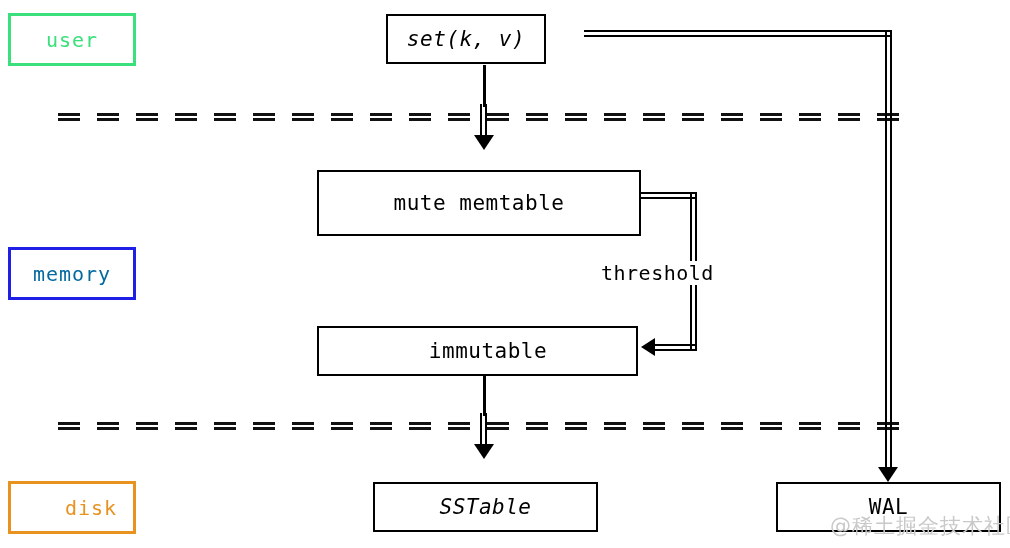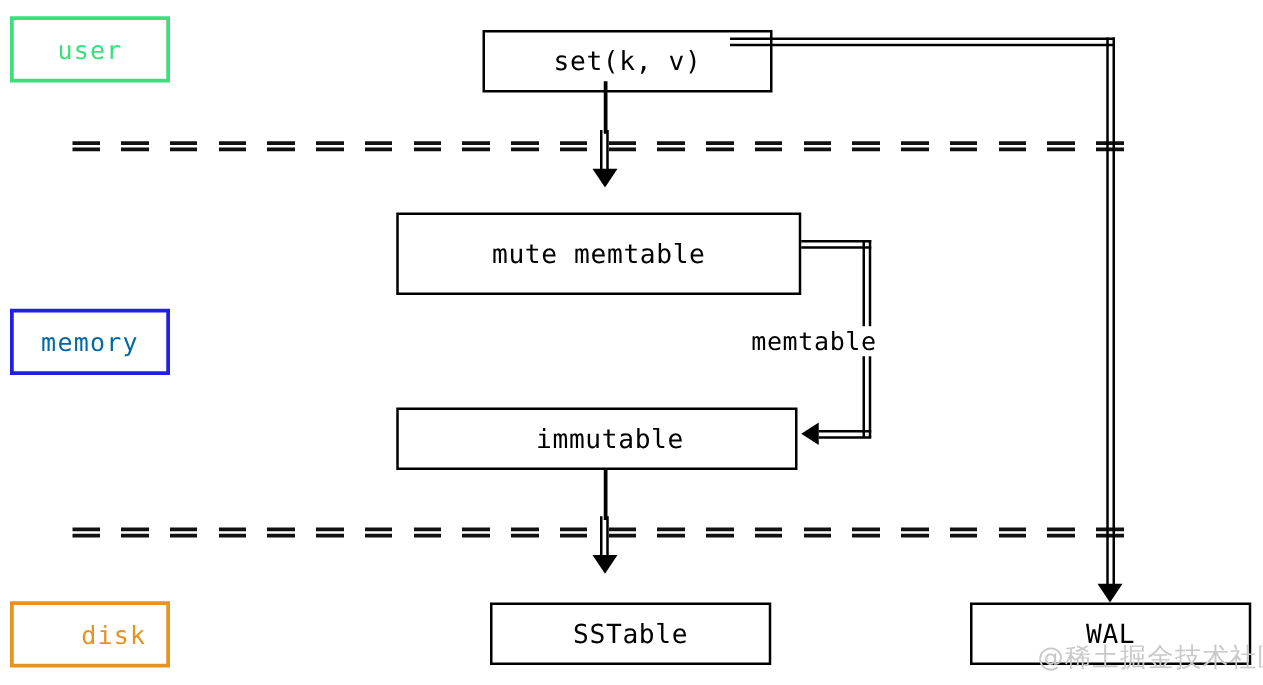--- a/index.html
+++ b/index.html
@@ -142,33 +142,33 @@
   <div class="sep" style="left:58px; top:113px; width:852px;">
     <i class="t"></i>
       <i class="b"></i>
   </div>
 
   <div class="sep" style="left:58px; top:422px; width:852px;">
     <i class="t"></i>
       <i class="b"></i>
   </div>
 
-  <div class="box node" style="left:386px; top:24px; width:232px; height:50px;">
+  <div class="box node" style="left:386px; top:14px; width:160px; height:50px;font-style:italic;">
     <span>set(k, v)</span>
   </div>
 
   <div class="box node" style="left:317px; top:170px; width:324px; height:66px;">
     <span>mute memtable</span>
   </div>
 
   <div class="box node" style="left:317px; top:326px; width:321px; height:50px;padding-left:21px;">
     <span>immutable</span>
   </div>
 
-  <div class="box node" style="left:392px; top:482px; width:225px; height:50px;">
+  <div class="box node" style="left:373px; top:482px; width:225px; height:50px;font-style:italic;">
     <span>SSTable</span>
   </div>
 
   <div class="box node" style="left:776px; top:482px; width:225px; height:50px;">
     <span>WAL</span>
   </div>
 
   <div class="vline" style="left:483px; top:65px; width:3px; height:42px;"></div>
   <div class="dbl-v" style="left:480px; top:104px; height:35px;"></div>
   <div class="arrow-down" style="left:474px; top:135px;"></div>
@@ -179,17 +179,17 @@
 
   <div class="dbl-h" style="left:584px; top:30px; width:308px;"></div>
   <div class="dbl-v" style="left:885px; top:30px; height:443px;"></div>
   <div class="arrow-down" style="left:878px; top:467px;"></div>
 
   <div class="dbl-h" style="left:641px; top:192px; width:56px;"></div>
   <div class="dbl-v" style="left:690px; top:192px; height:158px;"></div>
   <div class="dbl-h" style="left:655px; top:344px; width:42px;"></div>
   <div class="arrow-left" style="left:641px; top:338px;"></div>
 
-  <div class="edge-label" style="left:601px; top:261px;">memtable</div>
+  <div class="edge-label" style="left:601px; top:261px;">threshold</div>
 
   <div class="watermark" style="left:830px; top:512px;">@稀土掘金技术社区</div>
 
 </div>
 
 </body></html>

